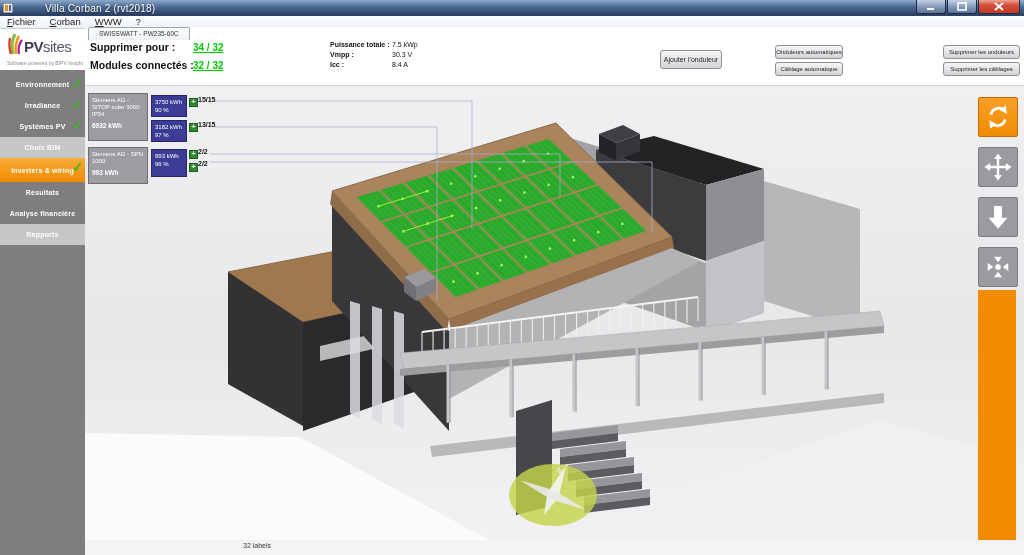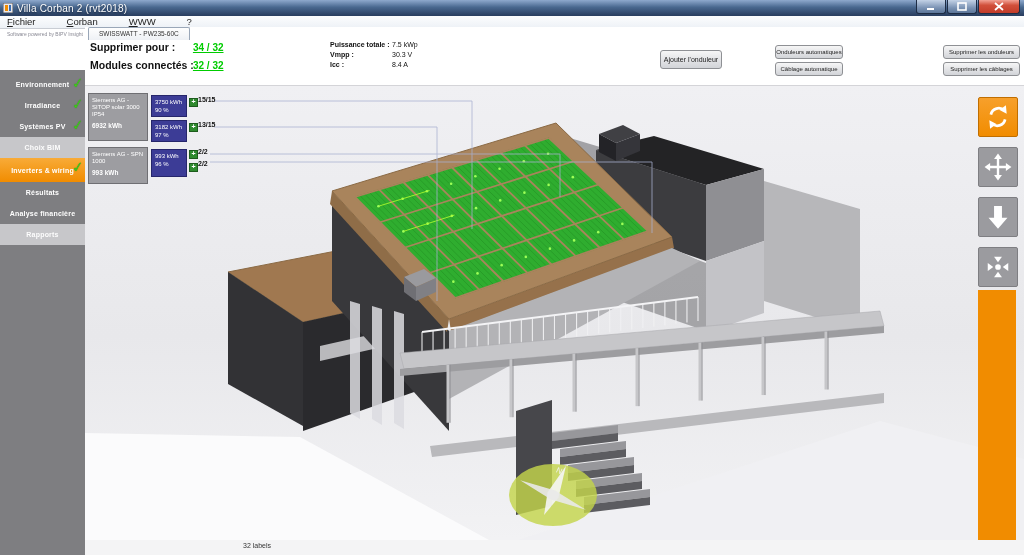--- a/index.html
+++ b/index.html
@@ -6,30 +6,30 @@
   body{
     width:1024px;height:555px;position:relative;overflow:hidden;
     font-family:"Liberation Sans","DejaVu Sans",sans-serif;
     background:#e9e9ec;
   }
   
   .titlebar{position:absolute;left:0;top:0;width:1024px;height:16px;
     background:linear-gradient(#8ea9cd,#49688f 45%,#2b4062 95%);
     display:flex;align-items:center;color:#fff;font-size:10px;}
   .titlebar .appicon{width:10px;height:10px;margin:0 4px 0 3px;}
-  .titlebar .title{text-shadow:0 1px 2px #16243a;letter-spacing:.2px;}
+  .titlebar .title{text-shadow:0 1px 2px #16243a;letter-spacing:.2px;margin-left:28px;}
   .winbtns{position:absolute;right:4px;top:0;display:flex;height:13px;}
   .winbtn{width:28px;height:13px;border:1px solid #1d2c44;border-top:none;
     border-radius:0 0 3px 3px;background:linear-gradient(#c3d2e6,#7b93b4 60%,#5c7699);
     display:flex;align-items:center;justify-content:center;margin-left:1px;}
   .winbtn.close{width:40px;background:linear-gradient(#f2a396,#d4574369 40%,#c23b28);background-color:#cf4b36;}
   .winbtn svg{display:block}
   .menubar{position:absolute;left:0;top:16px;width:1024px;height:12px;
     background:linear-gradient(#fcfdfe,#edf1f6);border-bottom:1px solid #c9cdd4;
-    display:flex;align-items:center;font-size:9.5px;color:#222;gap:17px;}
+    display:flex;align-items:center;font-size:9.5px;color:#222;}
   .menu-item{padding:0 7px;line-height:12px;}
   .menu-item::first-letter{text-decoration:underline;}
   
   .logo-panel{position:absolute;left:0;top:29px;width:85px;height:41px;background:#fff;}
   .logo-row{display:flex;align-items:flex-start;padding:3px 0 0 6px;}
   .logo-text{font-size:15px;letter-spacing:-.5px;margin-top:6px;}
   .logo-text b{color:#3d3d55;font-weight:bold;}
   .logo-text span{color:#5a5a6e;font-weight:normal;}
   .logo-tagline{font-size:5px;color:#8a8a95;padding-left:7px;margin-top:2px;white-space:nowrap;}
   .sidebar{position:absolute;left:0;top:70px;width:85px;height:485px;background:#7e7e81;padding-top:4px;box-sizing:border-box;}
@@ -109,20 +109,29 @@
   </div>
 </div>
 <div class="menubar">
   <span class="menu-item">Fichier</span>
   <span class="menu-item">Corban</span>
   <span class="menu-item">WWW</span>
   <span class="menu-item">?</span>
 </div>
 
 <div class="logo-panel">
+  <div class="logo-row">
+    <svg width="18" height="26" viewBox="0 0 18 26">
+      <path d="M9 2 C6 8 5 14 7 22" stroke="#7ac143" stroke-width="3" fill="none"></path>
+      <path d="M13 4 C10 9 9 15 10 22" stroke="#f7941e" stroke-width="2.6" fill="none"></path>
+      <path d="M4 6 C3 11 3 16 5 22" stroke="#e43d30" stroke-width="2.4" fill="none"></path>
+      <path d="M16 8 C13 12 12 17 13 22" stroke="#a3238e" stroke-width="2.2" fill="none"></path>
+    </svg>
+    <div class="logo-text"><b>PV</b><span>sites</span></div>
+  </div>
   <div class="logo-tagline">Software powered by BIPV Insight</div>
 </div>
 
 <div class="sidebar">
   <div class="side-item done">
       <span>Environnement</span>
       <span class="check">✓</span>
     </div>
   <div class="side-item done">
       <span>Irradiance</span>

